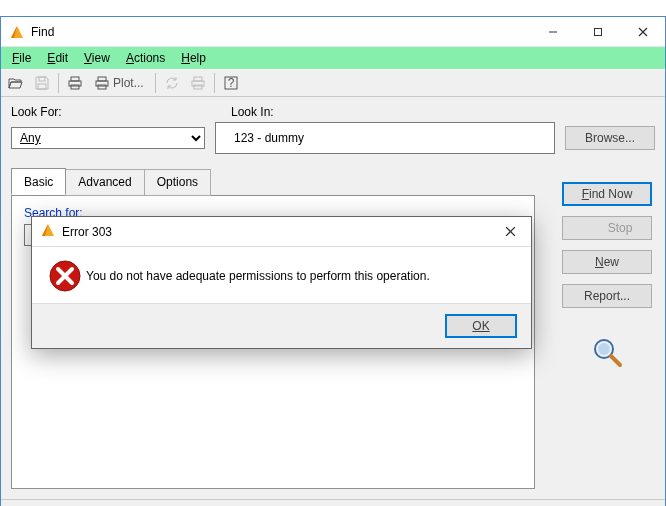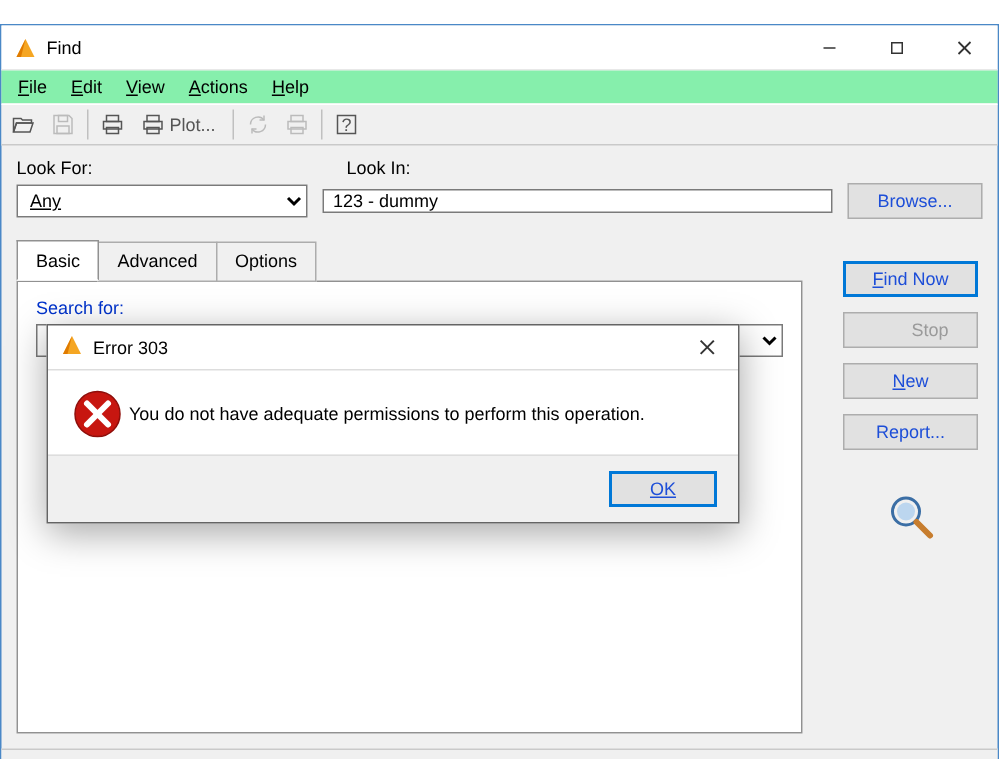--- a/index.html
+++ b/index.html
@@ -16,39 +16,39 @@
   .toolbar .tbtn { width:24px; height:24px; display:flex; align-items:center; justify-content:center; border:1px solid transparent; margin:0 1px; color:#555; position:relative;text-align:center;}
   .toolbar .tbtn.wide { width:auto; padding:0 6px 0 4px; gap:3px;}
   .toolbar .sep { width:1px; height:20px; background:#c0c0c0; margin:0 3px;}
   .toolbar .tbtn.disabled { opacity:0.5; }
   .toolbar svg { width:16px; height:16px; }
   .body { flex:1; padding:8px 10px 10px 10px; display:flex; flex-direction:column; position:relative;}
   .row-labels { display:flex; gap:26px; margin-bottom:3px;}
   .row-labels .lbl1 { width:194px; }
   .row-inputs { display:flex; gap:10px; margin-bottom:14px; align-items:center;}
   select.lookfor { width:194px; height:22px; background:#fff; border:1px solid #7a7a7a; padding:0 4px;text-decoration:underline;}
-  input.lookin { flex:1; height:16px; background:#fff; border:1px solid #7a7a7a; padding:0 6px;}
-  .btn { height:24px; border:1px solid #adadad; background:#e1e1e1; padding:0 14px; display:inline-flex; align-items:center; justify-content:center; color:#1d4ed8;}
+  input.lookin { flex:1; height:32px; background:#fff; border:1px solid #7a7a7a; padding:0 18px;}
+  .btn { height:24px; border:1px solid #adadad; background:#e1e1e1; padding:0 14px; display:inline-flex; align-items:center; justify-content:center; color:#404040;}
   .btn.primary { border:2px solid #0078d7; background:#e1e1e1; }
   .btn.disabled { color:#9a9a9a; background:#e1e1e1;padding-left:40px;}
   .right-col .btn { width:90px; }
   .columns { flex:1; display:flex; gap:24px; }
   .left-col { flex:1; display:flex; flex-direction:column;}
   .right-col { width:96px; display:flex; flex-direction:column; gap:10px; align-items:center; padding-top:14px;}
   .tabs { display:flex; position:relative; z-index:2;}
   .tab { padding:5px 12px; border:1px solid #acacac; background:#f0f0f0; margin-right:-1px; color:#000; position:relative; top:1px;}
   .tab.active { background:#fff; border:1px solid #919191; border-bottom:1px solid #fff; z-index:3; top:0px; padding-top:6px;}
   .tabpanel { flex:1; border:1px solid #919191; background:#fff; padding:10px 12px; position:relative; z-index:1;}
   .searchfor-lbl { color:#0033cc; margin-bottom:4px;}
   .searchfor-row { display:flex; gap:6px; align-items:center;}
   .searchfor-select { flex:1; max-width:500px; height:22px; border:1px solid #7a7a7a; background:#fff; padding:0 4px;}
   .magnifier { margin-top:16px;}
   .statusbar { height:22px; border-top:1px solid #c9c9c9; background:#f0f0f0;}
   
-  .dialog { position:absolute; left:30px; top:199px; width:462px; background:#fff; border:1px solid #646464; box-shadow:0 6px 24px rgba(0,0,0,0.35); z-index:50;}
+  .dialog { position:absolute; left:30px; top:199px; width:501px; background:#fff; border:1px solid #646464; box-shadow:0 6px 24px rgba(0,0,0,0.35); z-index:50;}
   .dialog .dlg-titlebar { height:30px; display:flex; align-items:center; border-bottom:1px solid #ddd;}
   .dialog .dlg-titlebar .app-icon { margin:0 6px 0 8px;}
   .dialog .dlg-title { flex:1; font-weight:400;}
   .dialog .dlg-close { width:42px; height:29px; display:flex; align-items:center; justify-content:center;}
   .dialog .dlg-body { display:flex; padding:12px 0 10px 16px; gap:4px; align-items:center;}
   .dialog .dlg-icon { width:34px; height:34px; flex:none;}
   .dialog .dlg-msg { color:#000;}
   .dialog .dlg-buttons { background:#f0f0f0; padding:10px 14px; display:flex; justify-content:flex-end; border-top:1px solid #ddd;}
   .dialog .dlg-buttons .btn { width:72px;text-decoration:underline; }
   .ul { text-decoration: underline; }

